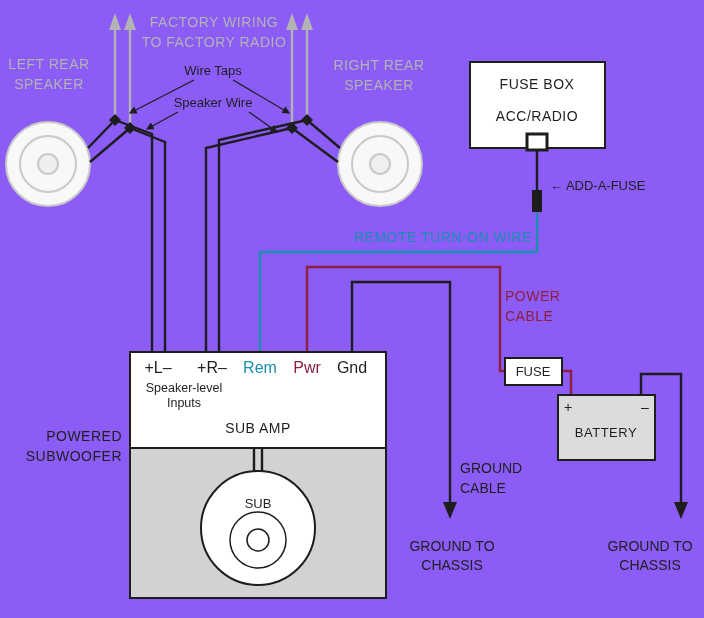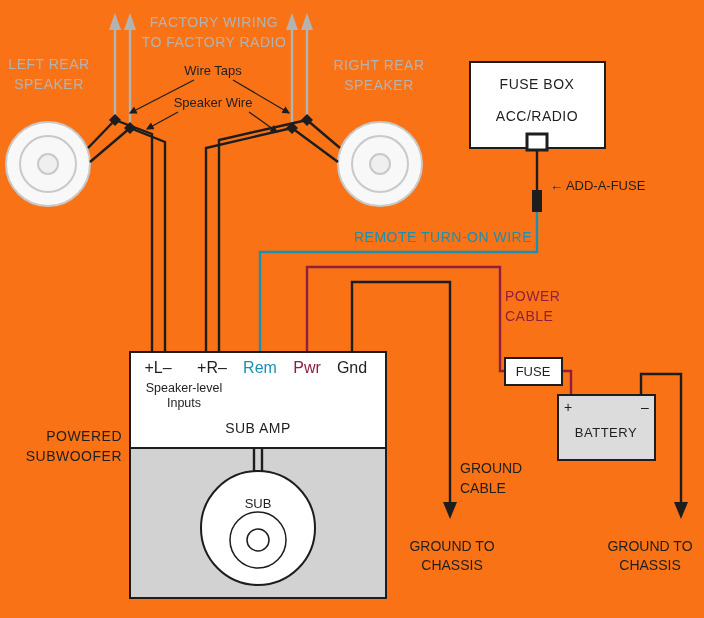--- a/index.html
+++ b/index.html
@@ -1,16 +1,16 @@
 <!DOCTYPE html>
 <html><head>
 <meta charset="utf-8">
 <style>
   html,body { margin:0; padding:0; background:#ffffff; }
-  .stage { position:relative; width:704px; height:618px; background:#f97316; overflow:hidden; }
+  .stage { position:relative; width:704px; height:618px; background:#8b5cf6; overflow:hidden; }
   svg text { font-family:"Liberation Sans","DejaVu Sans",sans-serif; }
   .s12 { font-size:12.5px; }
   .s13 { font-size:13px; }
   .s14 { font-size:14px; }
   .s16 { font-size:16px; }
   .ls  { letter-spacing:.5px; }
   .tk  { fill:#1f1f1f; }
   .wk  { fill:none; stroke:#1d1d1d; stroke-width:2.4; }
   .cw  { fill:none; stroke-width:2.4; }        
   .thin{ fill:none; stroke:#1d1d1d; stroke-width:1.2; }

